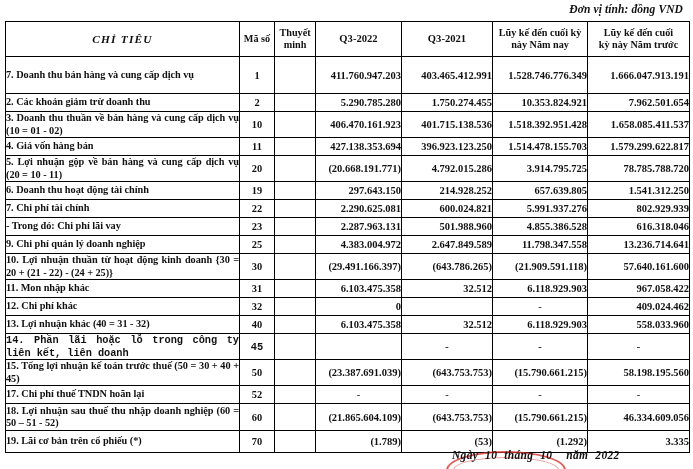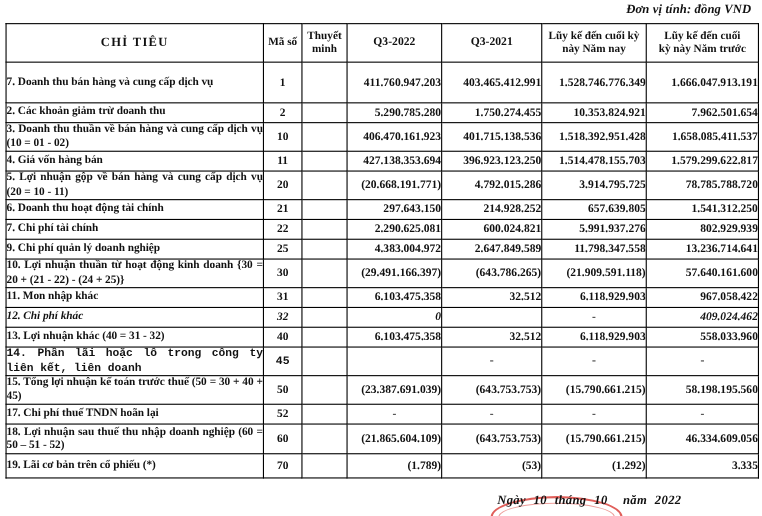--- a/index.html
+++ b/index.html
@@ -54,21 +54,21 @@
 
   
   thead th {
     font-weight: bold;
     text-align: center;
     line-height: 12px;
     padding: 2px 1px;
     font-size: 10.6px;
     height: 34px;
   }
-  th.h-chitieu { font-size: 11.4px; letter-spacing: 1.2px; }
+  th.h-chitieu { font-size: 11.4px; letter-spacing: 1.2px; font-style: italic; }
   th.h-small { font-size: 10.2px; }
 
   
   td.c-label {
     text-align: left;
     padding: 1px 2px 1px 3px;
     font-weight: bold;
     font-size: 10.3px;
     line-height: 12.2px;
     letter-spacing: -0.05px;
@@ -216,36 +216,45 @@
           <td class="c-label justify">5. Lợi nhuận gộp về bán hàng và cung cấp dịch vụ (20 = 10 - 11)</td>
           <td class="c-code">20</td>
           <td class="c-note"></td>
           <td class="c-num vb">(20.668.191.771)</td>
           <td class="c-num vb">4.792.015.286</td>
           <td class="c-num vb">3.914.795.725</td>
           <td class="c-num vb">78.785.788.720</td>
         </tr>
         <tr style="height: 18px;">
           <td class="c-label">6. Doanh thu hoạt động tài chính</td>
-          <td class="c-code">21</td>
+          <td class="c-code">19</td>
           <td class="c-note"></td>
           <td class="c-num">297.643.150</td>
           <td class="c-num">214.928.252</td>
           <td class="c-num">657.639.805</td>
           <td class="c-num">1.541.312.250</td>
         </tr>
         <tr style="height: 18px;">
           <td class="c-label">7. Chi phí tài chính</td>
           <td class="c-code">22</td>
           <td class="c-note"></td>
           <td class="c-num">2.290.625.081</td>
           <td class="c-num">600.024.821</td>
           <td class="c-num">5.991.937.276</td>
           <td class="c-num">802.929.939</td>
         </tr>
+        <tr style="height: 18px;">
+          <td class="c-label"> - Trong đó: Chi phí lãi vay</td>
+          <td class="c-code">23</td>
+          <td class="c-note"></td>
+          <td class="c-num">2.287.963.131</td>
+          <td class="c-num">501.988.960</td>
+          <td class="c-num">4.855.386.528</td>
+          <td class="c-num">616.318.046</td>
+        </tr>
         <tr style="height: 18px; margin-top: 13px;">
           <td class="c-label">9. Chi phí quản lý doanh nghiệp</td>
           <td class="c-code">25</td>
           <td class="c-note"></td>
           <td class="c-num">4.383.004.972</td>
           <td class="c-num">2.647.849.589</td>
           <td class="c-num">11.798.347.558</td>
           <td class="c-num">13.236.714.641</td>
         </tr>
         <tr style="height: 26px;">
@@ -259,21 +268,21 @@
         </tr>
         <tr style="height: 18px;">
           <td class="c-label">11. Mon nhập khác</td>
           <td class="c-code">31</td>
           <td class="c-note"></td>
           <td class="c-num">6.103.475.358</td>
           <td class="c-num">32.512</td>
           <td class="c-num">6.118.929.903</td>
           <td class="c-num">967.058.422</td>
         </tr>
-        <tr style="height: 18px; font-style: italic;">
+        <tr style="height: 18px;">
           <td class="c-label">12. Chi phí khác</td>
           <td class="c-code">32</td>
           <td class="c-note"></td>
           <td class="c-num">0</td>
           <td class="c-num"></td>
           <td class="c-num dash">-</td>
           <td class="c-num">409.024.462</td>
         </tr>
         <tr style="height: 18px;">
           <td class="c-label">13. Lợi nhuận khác (40 = 31 - 32)</td>

